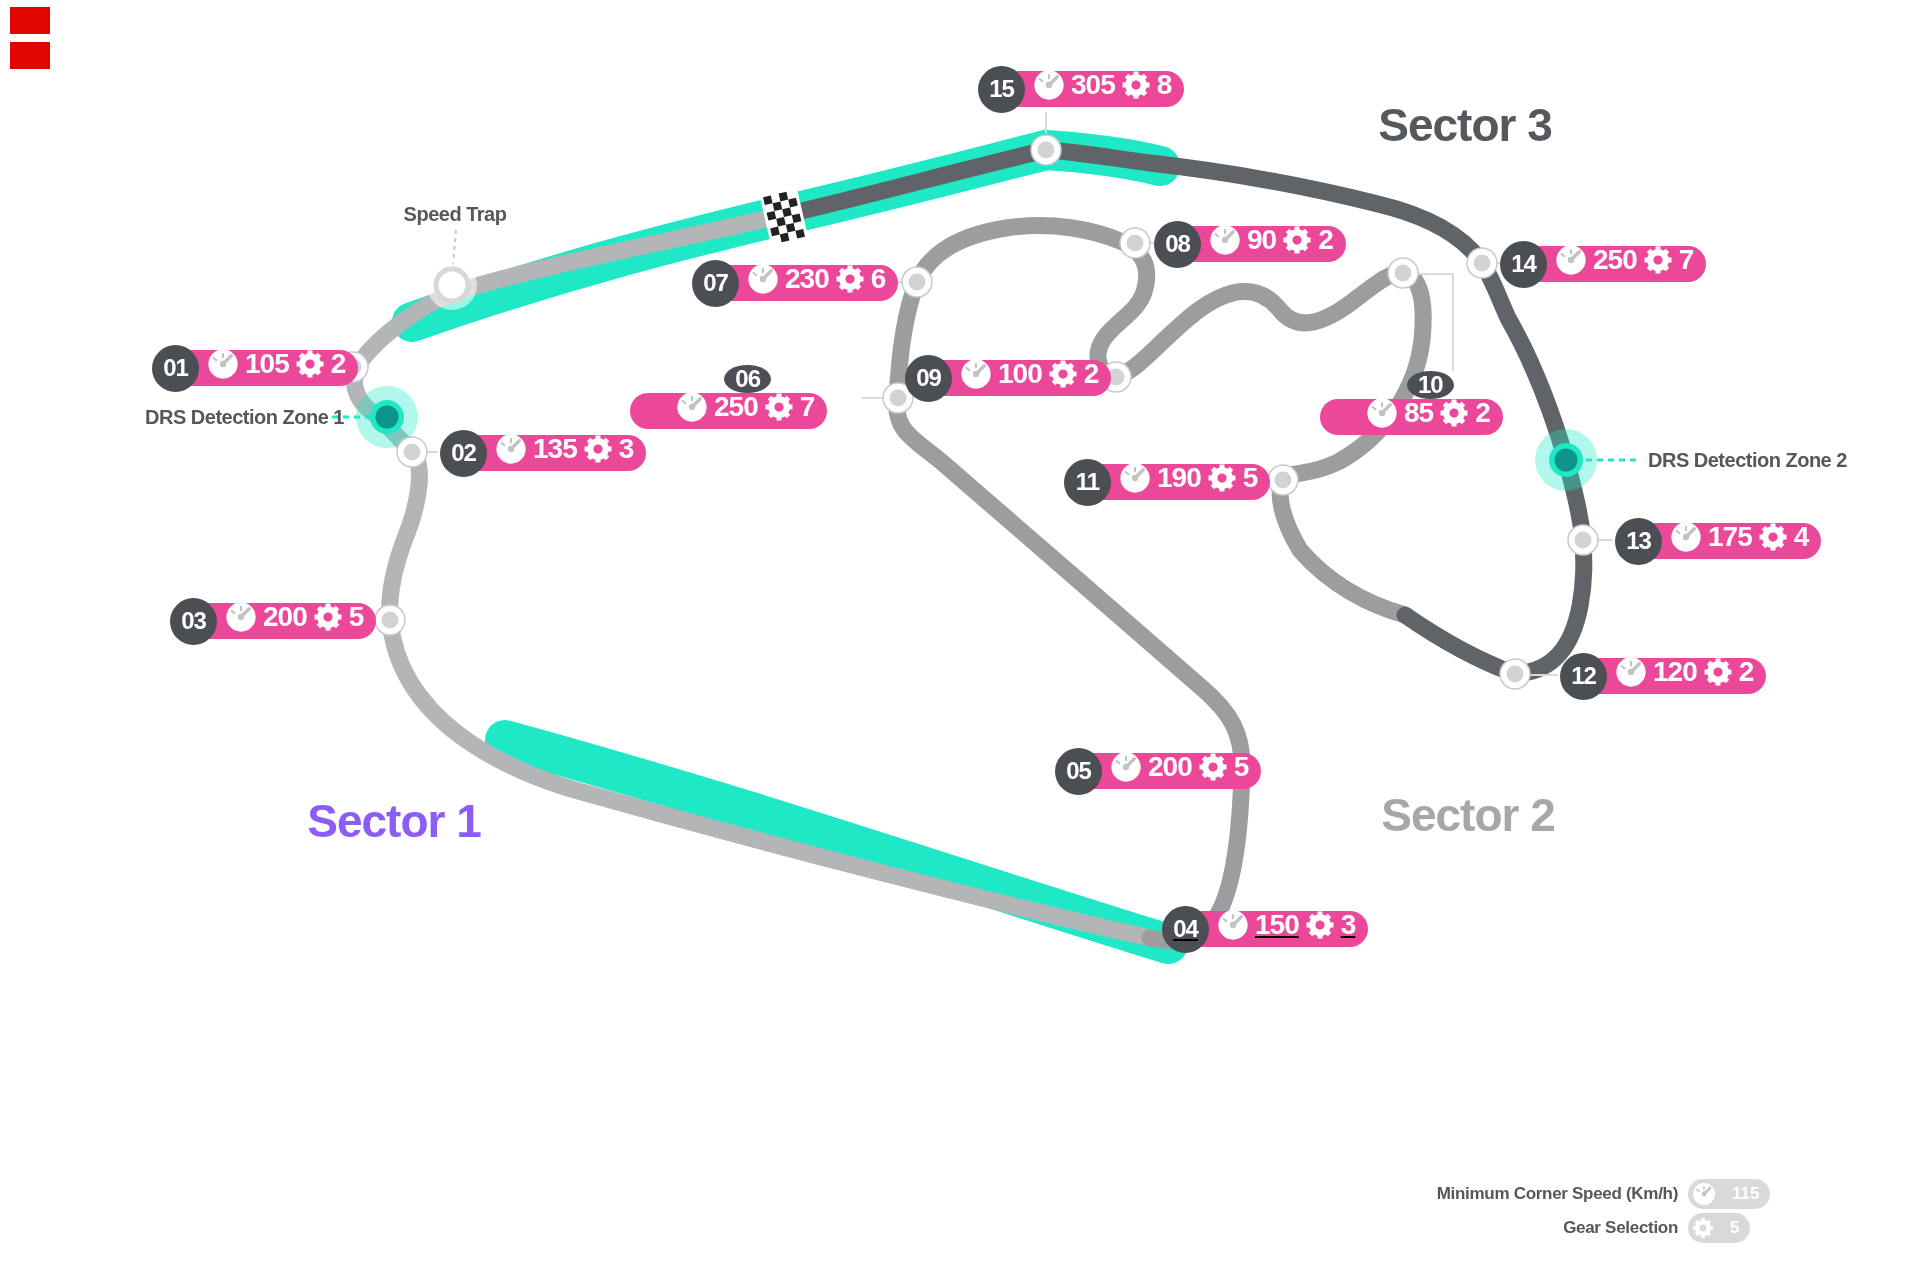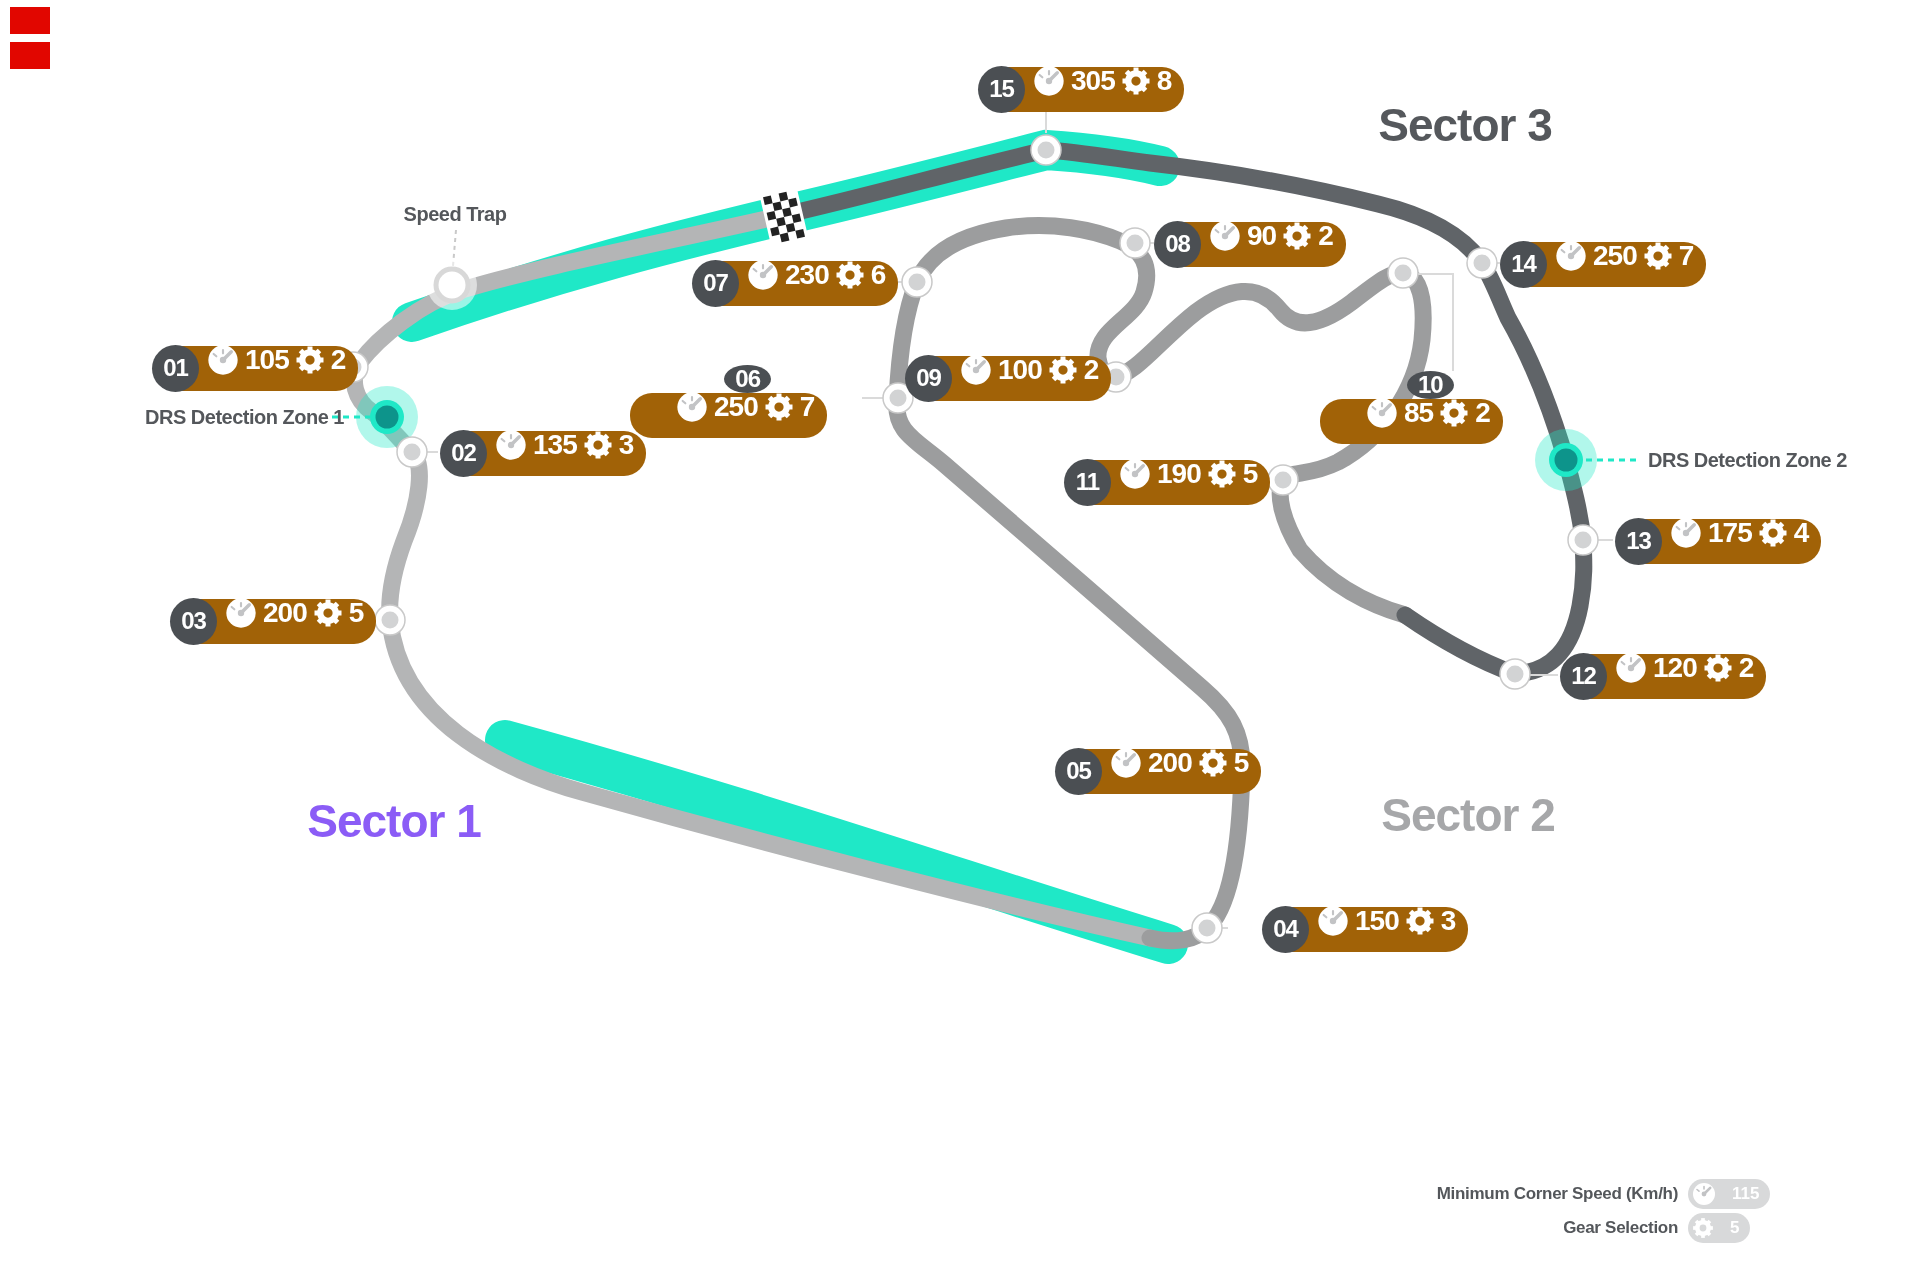--- a/index.html
+++ b/index.html
@@ -7,22 +7,22 @@
   #stage{position:relative;width:1920px;height:1264px;background:#ffffff;overflow:hidden;}
   #trackSvg{position:absolute;left:0;top:0;}
 
   .brand-mark{position:absolute;left:10px;width:40px;height:27px;background:#e10600;}
 
   
   .badge{position:absolute;display:flex;align-items:center;height:48px;}
   .badge .num{width:47px;height:47px;border-radius:50%;background:#4b4f53;color:#fff;
     font-weight:700;font-size:24px;display:flex;align-items:center;justify-content:center;
     z-index:2;letter-spacing:-1px;}
-  .badge .pill{margin-left:-38px;padding:0 13px 17px 46px;height:28px;border-radius:22px;
-    background:#a16207;display:flex;align-items:center;gap:6px;}
+  .badge .pill{margin-left:-38px;padding:0 13px 8px 46px;height:28px;border-radius:22px;
+    background:#ec4899;display:flex;align-items:center;gap:6px;}
   .badge .val{color:#fff;font-weight:700;font-size:28px;letter-spacing:-1px;line-height:1;}
   .badge svg{display:block;}
 
   .map-label{position:absolute;color:#54575b;font-weight:700;font-size:20px;letter-spacing:-0.5px;white-space:nowrap;}
   .sector-label{position:absolute;font-weight:700;font-size:46px;letter-spacing:-1px;text-align:center;width:320px;white-space:nowrap;}
 
   
   .legend-row{position:absolute;display:flex;align-items:center;gap:10px;margin-top:20px;}
   .legend-row .ltext{width:430px;text-align:right;color:#54575b;font-weight:700;font-size:17px;letter-spacing:-0.3px;}
   .legend-pill{height:30px;border-radius:15px;background:#d8d9da;display:flex;align-items:center;gap:16px;padding:0 11px 0 4px;}
@@ -240,21 +240,21 @@
           <svg width="32" height="32" viewBox="0 0 24 24">
             <use href="#sym-speedo"></use>
           </svg>
           <span class="val">200</span>
           <svg width="30" height="30" viewBox="0 0 24 24">
             <use href="#sym-cog"></use>
           </svg>
           <span class="val">5</span>
         </div>
       </div>
-      <div class="badge" style="left: 1262px; top: 905px;">
+      <div class="badge" style="left: 1162px; top: 905px; text-decoration: underline;">
         <div class="num">04</div>
         <div class="pill">
           <svg width="32" height="32" viewBox="0 0 24 24">
             <use href="#sym-speedo"></use>
           </svg>
           <span class="val">150</span>
           <svg width="30" height="30" viewBox="0 0 24 24">
             <use href="#sym-cog"></use>
           </svg>
           <span class="val">3</span>

